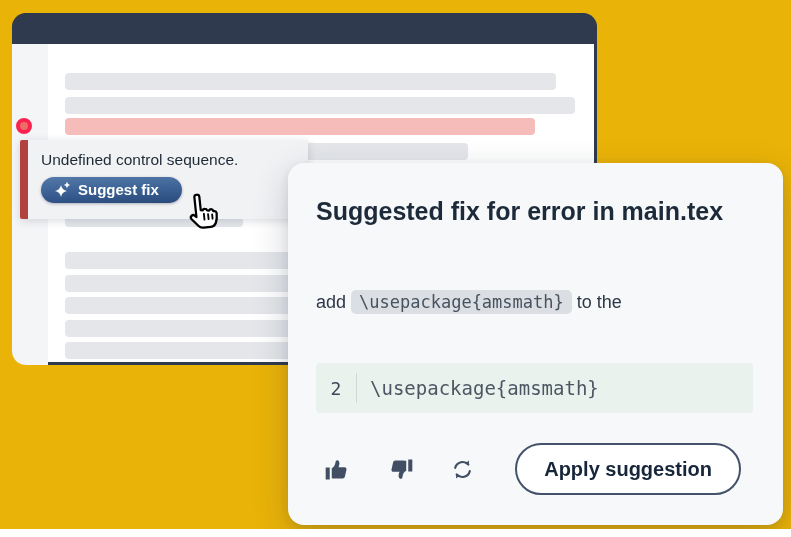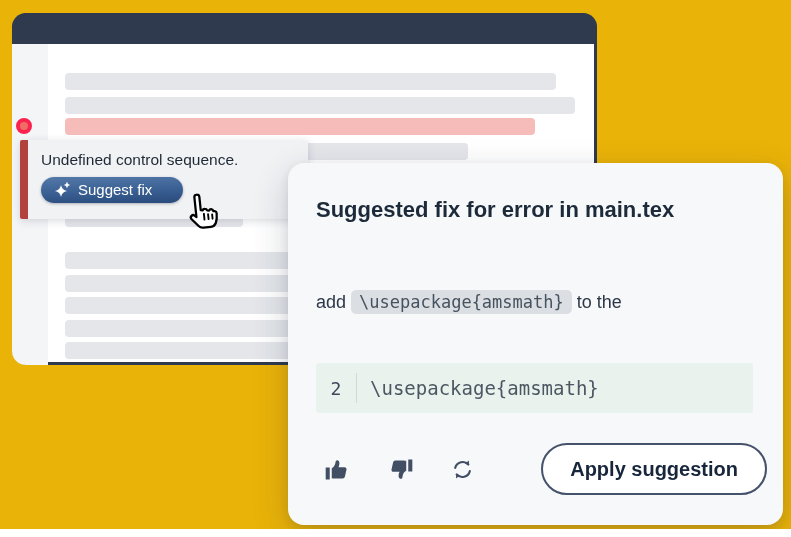--- a/index.html
+++ b/index.html
@@ -35,61 +35,61 @@
   .tooltip {
     position:absolute; left:20px; top:140px; width:288px; height:79px;
     background:#f1f2f4; border-left:8px solid #b2423e; border-radius:2px;
     box-shadow:0 2px 8px rgba(25,35,60,.16); z-index:5;
   }
   .tooltip-message {
     padding:11px 10px 0 13px; font-size:15.5px; color:#1d2936; white-space:nowrap;
   }
   .suggest-fix-button {
     display:inline-flex; align-items:center; gap:7px;
-    margin:8px 0 0 13px; padding:4px 31px 5px 13px;
+    margin:8px 0 0 13px; padding:4px 23px 5px 13px;
     border:none; border-radius:14px; cursor:pointer;
     background:linear-gradient(178deg,#5379a9 0%,#3a5f92 55%,#294a7b 100%);
-    color:#ffffff; font-size:15px; font-weight:400;
+    color:#ffffff; font-size:15px; font-weight:700;
     font-family:"Liberation Sans", sans-serif;
     box-shadow:0 1px 3px rgba(10,20,40,.3);
   }
   .suggest-fix-button svg { display:block; }
 
   
   .cursor { position:absolute; left:183px; top:193px; z-index:30; transform:rotate(-6deg); }
 
   
   .card {
     position:absolute; left:288px; top:163px; width:495px; height:362px;
     background:#f7f8fa; border-radius:16px; z-index:20;
     box-shadow:0 12px 36px rgba(25,35,60,.20), 0 3px 10px rgba(25,35,60,.10);
   }
   .card-title {
     position:absolute; left:28px; top:34px; right:30px;
-    font-size:22px; font-weight:700; color:#1c2a3a;
+    font-size:25px; font-weight:700; color:#1c2a3a;
   }
   .card-body {
     position:absolute; left:28px; top:93px; right:30px;
     font-size:18px; line-height:31px; color:#2c3847;
   }
   .inline-code {
     font-family:"DejaVu Sans Mono", monospace; font-size:17px;
     background:#dbdfe4; color:#47525f; padding:2px 8px; border-radius:5px;
   }
   .code-block {
     position:absolute; left:28px; top:200px; width:437px; height:50px;
     background:#e9f2ec; border-radius:4px; display:flex; align-items:center;
     font-family:"DejaVu Sans Mono", monospace; font-size:19px; color:#4c5763;
   }
   .code-line-number { width:40px; text-align:center; font-size:18px; color:#3c4858; }
   .code-divider { width:1px; height:30px; background:#ccdcd2; }
   .code-text { padding-left:13px; white-space:pre; }
 
   .card-footer {
-    position:absolute; left:28px; right:16px; top:280px; height:52px;
+    position:absolute; left:28px; right:42px; top:280px; height:52px;
     display:flex; align-items:center; gap:36px;
   }
   .icon-button { background:none; border:none; padding:0; cursor:pointer; line-height:0; }
   .icon-button:first-child { margin-left:8px; }
   .apply-suggestion-button {
     margin-left:auto; height:52px; padding:0 27px;
     background:#ffffff; border:2px solid #45526b; border-radius:26px;
     font-family:"Liberation Sans", sans-serif;
     font-size:20px; font-weight:600; color:#17263b; cursor:pointer;
   }

